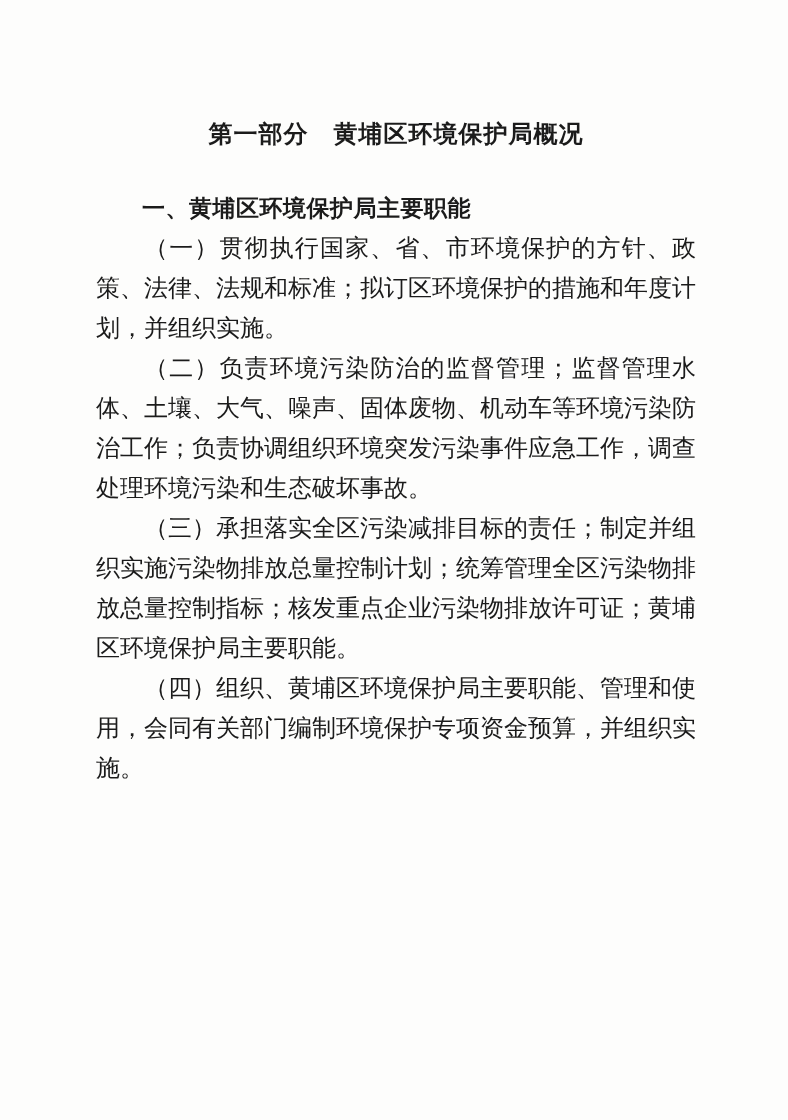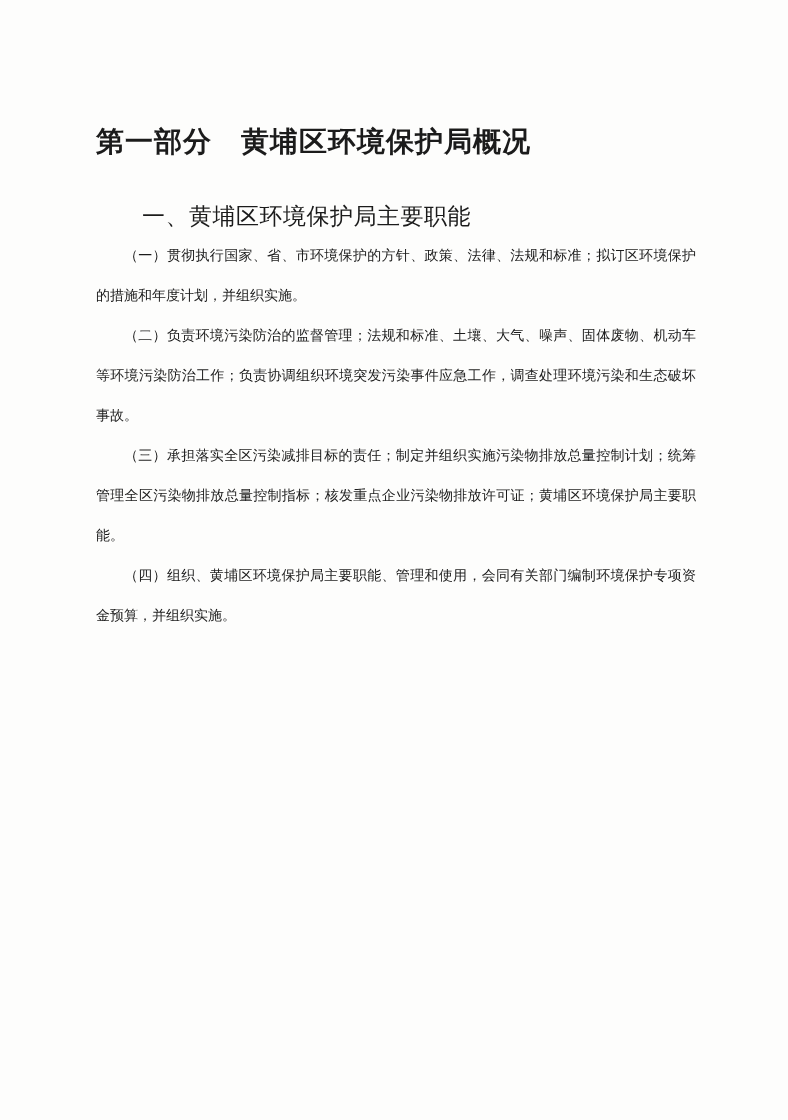--- a/index.html
+++ b/index.html
@@ -16,53 +16,54 @@
     overflow: hidden;
   }
   .doc {
     position: absolute;
     left: 96px;
     top: 110px;
     width: 600px;
     color: #1b1b1b;
   }
   .doc-title {
-    margin: 12px 0 34px 0;
+    margin: 4px 0 34px 0;
     font-family: "Liberation Sans", "DejaVu Sans", sans-serif;
     font-weight: bold;
-    font-size: 28px;
+    font-size: 24px;
     line-height: 40px;
+    text-align: center;
     letter-spacing: 1px;
     white-space: pre;
   }
   .section-heading {
     margin: 0;
     font-family: "Liberation Sans", "DejaVu Sans", sans-serif;
-    font-weight: normal;
+    font-weight: bold;
     font-size: 23px;
     line-height: 40px;
     text-indent: 2em;
     letter-spacing: 0.5px;
   }
   .para {
     margin: 0;
     font-family: "Liberation Serif", "DejaVu Serif", serif;
     font-weight: normal;
-    font-size: 14px;
+    font-size: 24px;
     line-height: 40px;
     text-indent: 2em;
     text-align: justify;
     text-justify: inter-ideograph;
   }
 </style>
 </head>
 <body>
 
 <div class="page">
   <div class="doc">
     <h1 class="doc-title">第一部分　黄埔区环境保护局概况</h1>
     <h2 class="section-heading">一、黄埔区环境保护局主要职能</h2>
     <p class="para">（一）贯彻执行国家、省、市环境保护的方针、政策、法律、法规和标准；拟订区环境保护的措施和年度计划，并组织实施。</p>
-    <p class="para">（二）负责环境污染防治的监督管理；法规和标准、土壤、大气、噪声、固体废物、机动车等环境污染防治工作；负责协调组织环境突发污染事件应急工作，调查处理环境污染和生态破坏事故。</p>
+    <p class="para">（二）负责环境污染防治的监督管理；监督管理水体、土壤、大气、噪声、固体废物、机动车等环境污染防治工作；负责协调组织环境突发污染事件应急工作，调查处理环境污染和生态破坏事故。</p>
     <p class="para">（三）承担落实全区污染减排目标的责任；制定并组织实施污染物排放总量控制计划；统筹管理全区污染物排放总量控制指标；核发重点企业污染物排放许可证；黄埔区环境保护局主要职能。</p>
     <p class="para">（四）组织、黄埔区环境保护局主要职能、管理和使用，会同有关部门编制环境保护专项资金预算，并组织实施。</p>
   </div>
 </div>
 
 </body></html>

